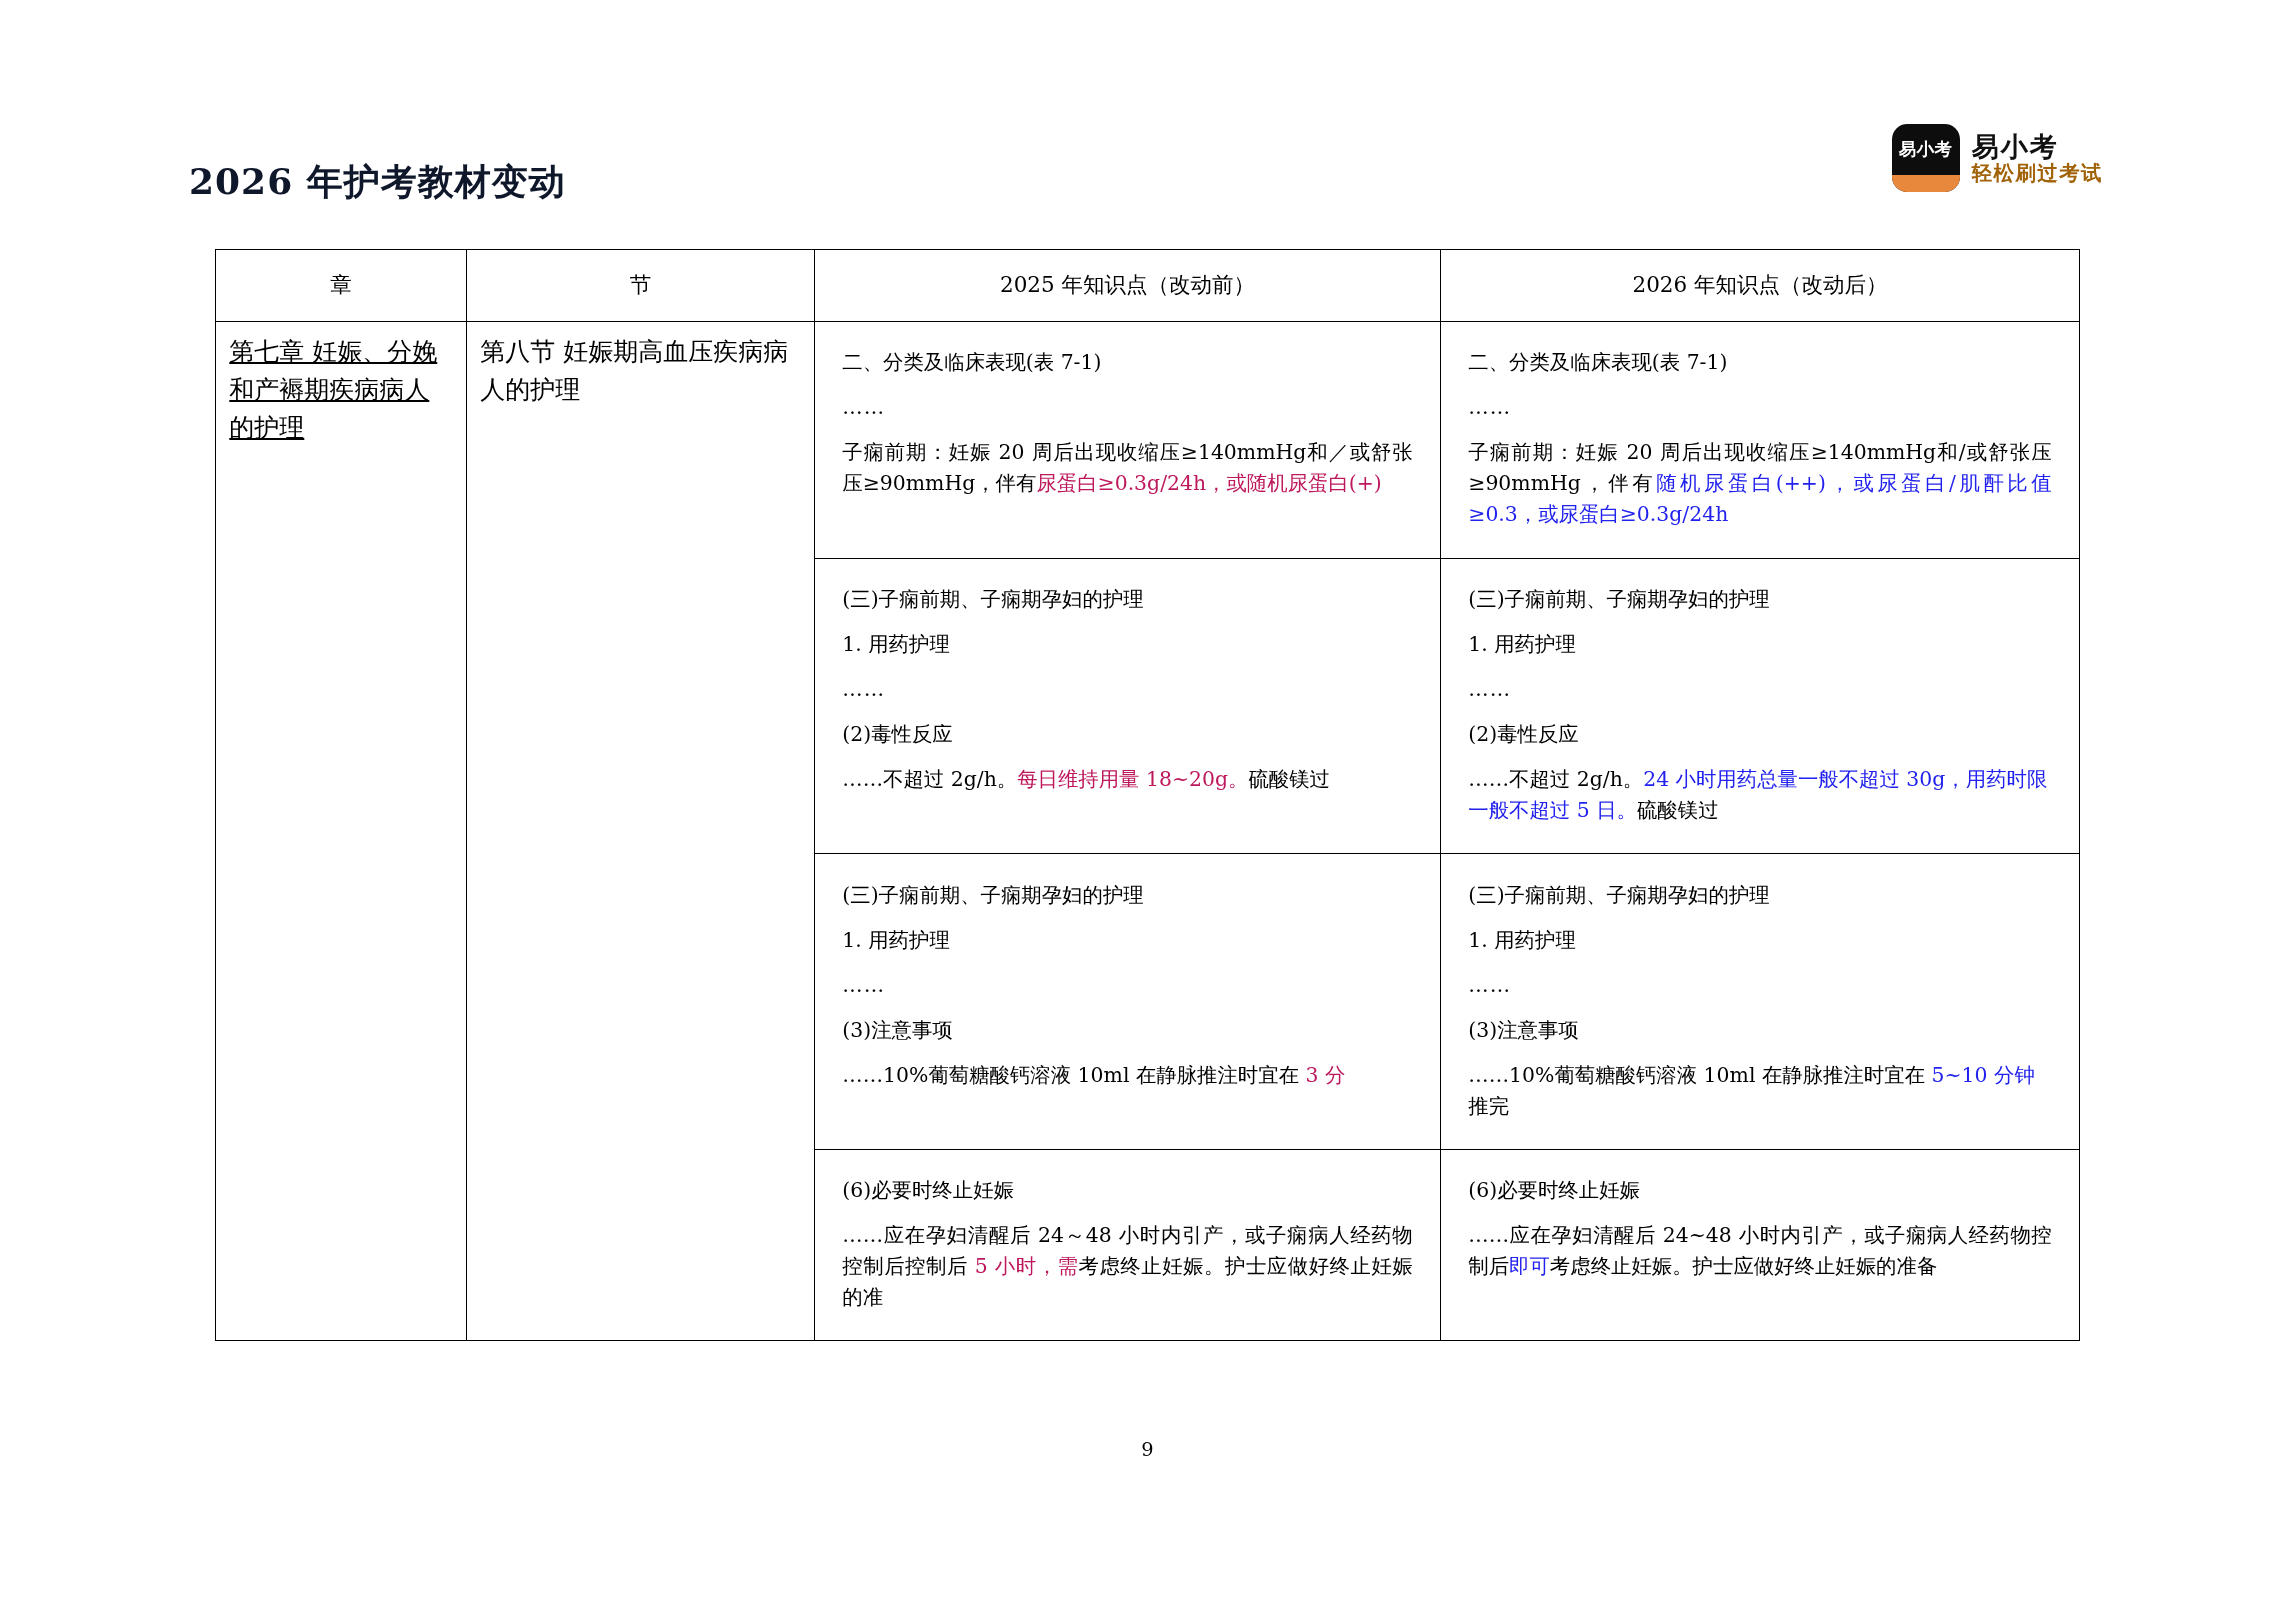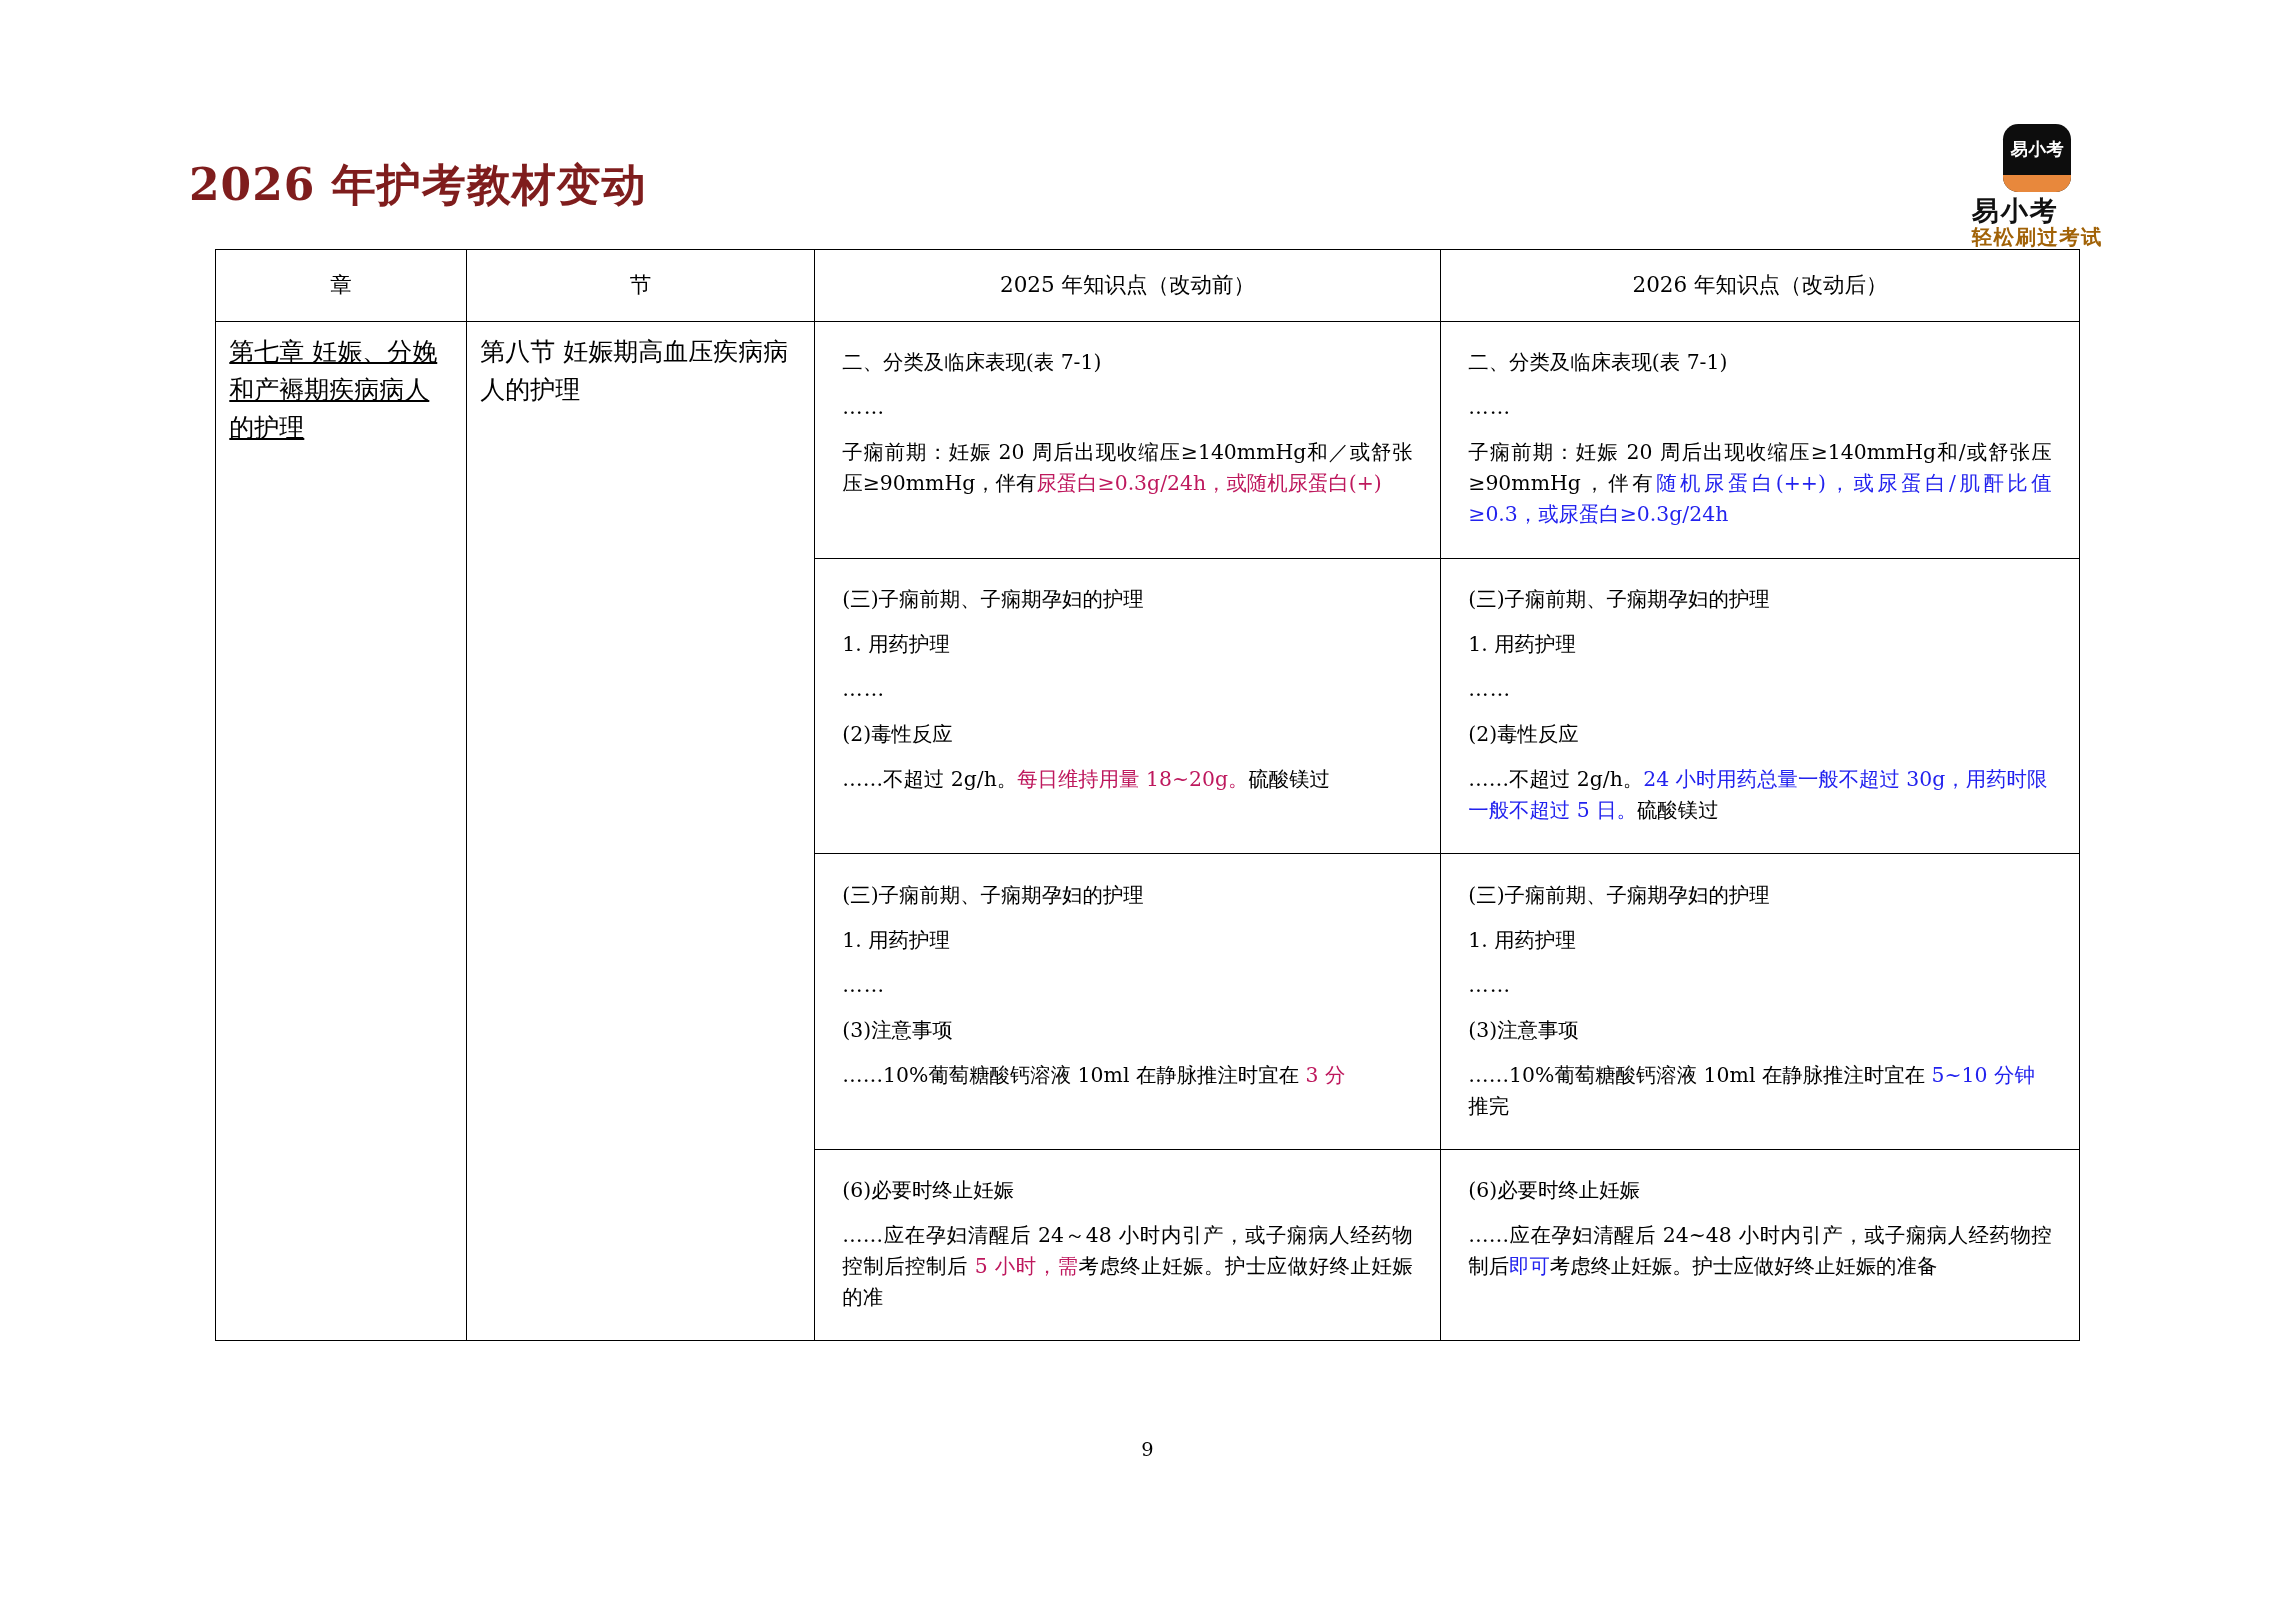--- a/index.html
+++ b/index.html
@@ -20,36 +20,35 @@
     position: absolute;
     top: 0;
     left: 0;
     width: 2295px;
     height: 240px;
   }
   .doc-title {
     position: absolute;
     left: 189px;
     top: 163px;
-    font-size: 44px;
-    font-weight: bold;
-    color: #7f1d1d;
+    font-size: 36px;
+    font-weight: bold;
+    color: #0f172a;
     letter-spacing: 1px;
     white-space: nowrap;
     line-height: 1;
   }
 
   .brand {
     position: absolute;
     right: 192px;
     top: 124px;
     display: flex;
     align-items: center;
-    gap: 5px;
-    flex-direction: column;
+    gap: 12px;
   }
   .brand-mark {
     width: 68px;
     height: 68px;
     border-radius: 15.3px;
     background: #0d0d0d;
     position: relative;
     overflow: hidden;
     flex: none;
   }

